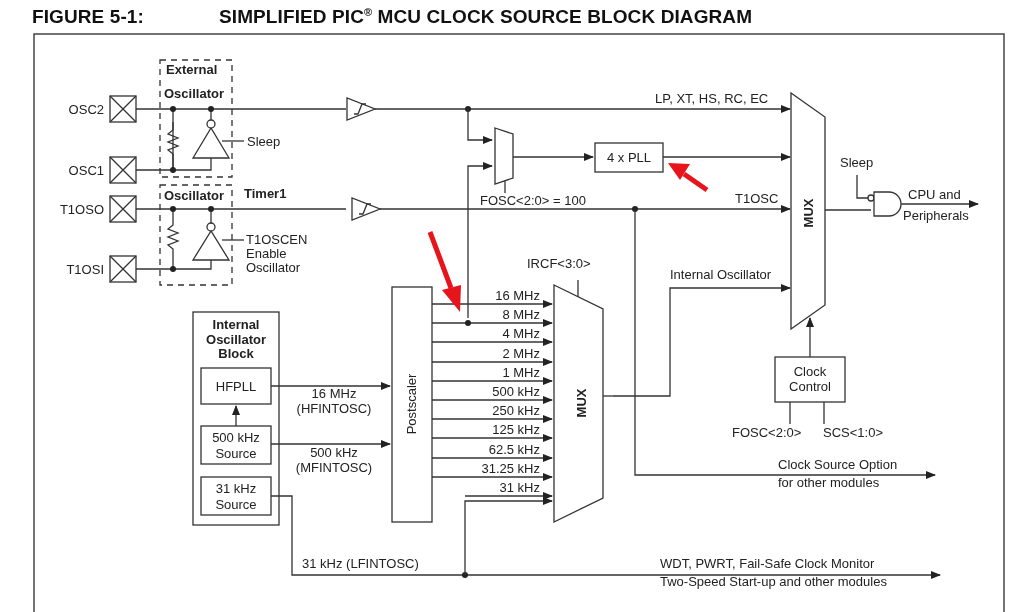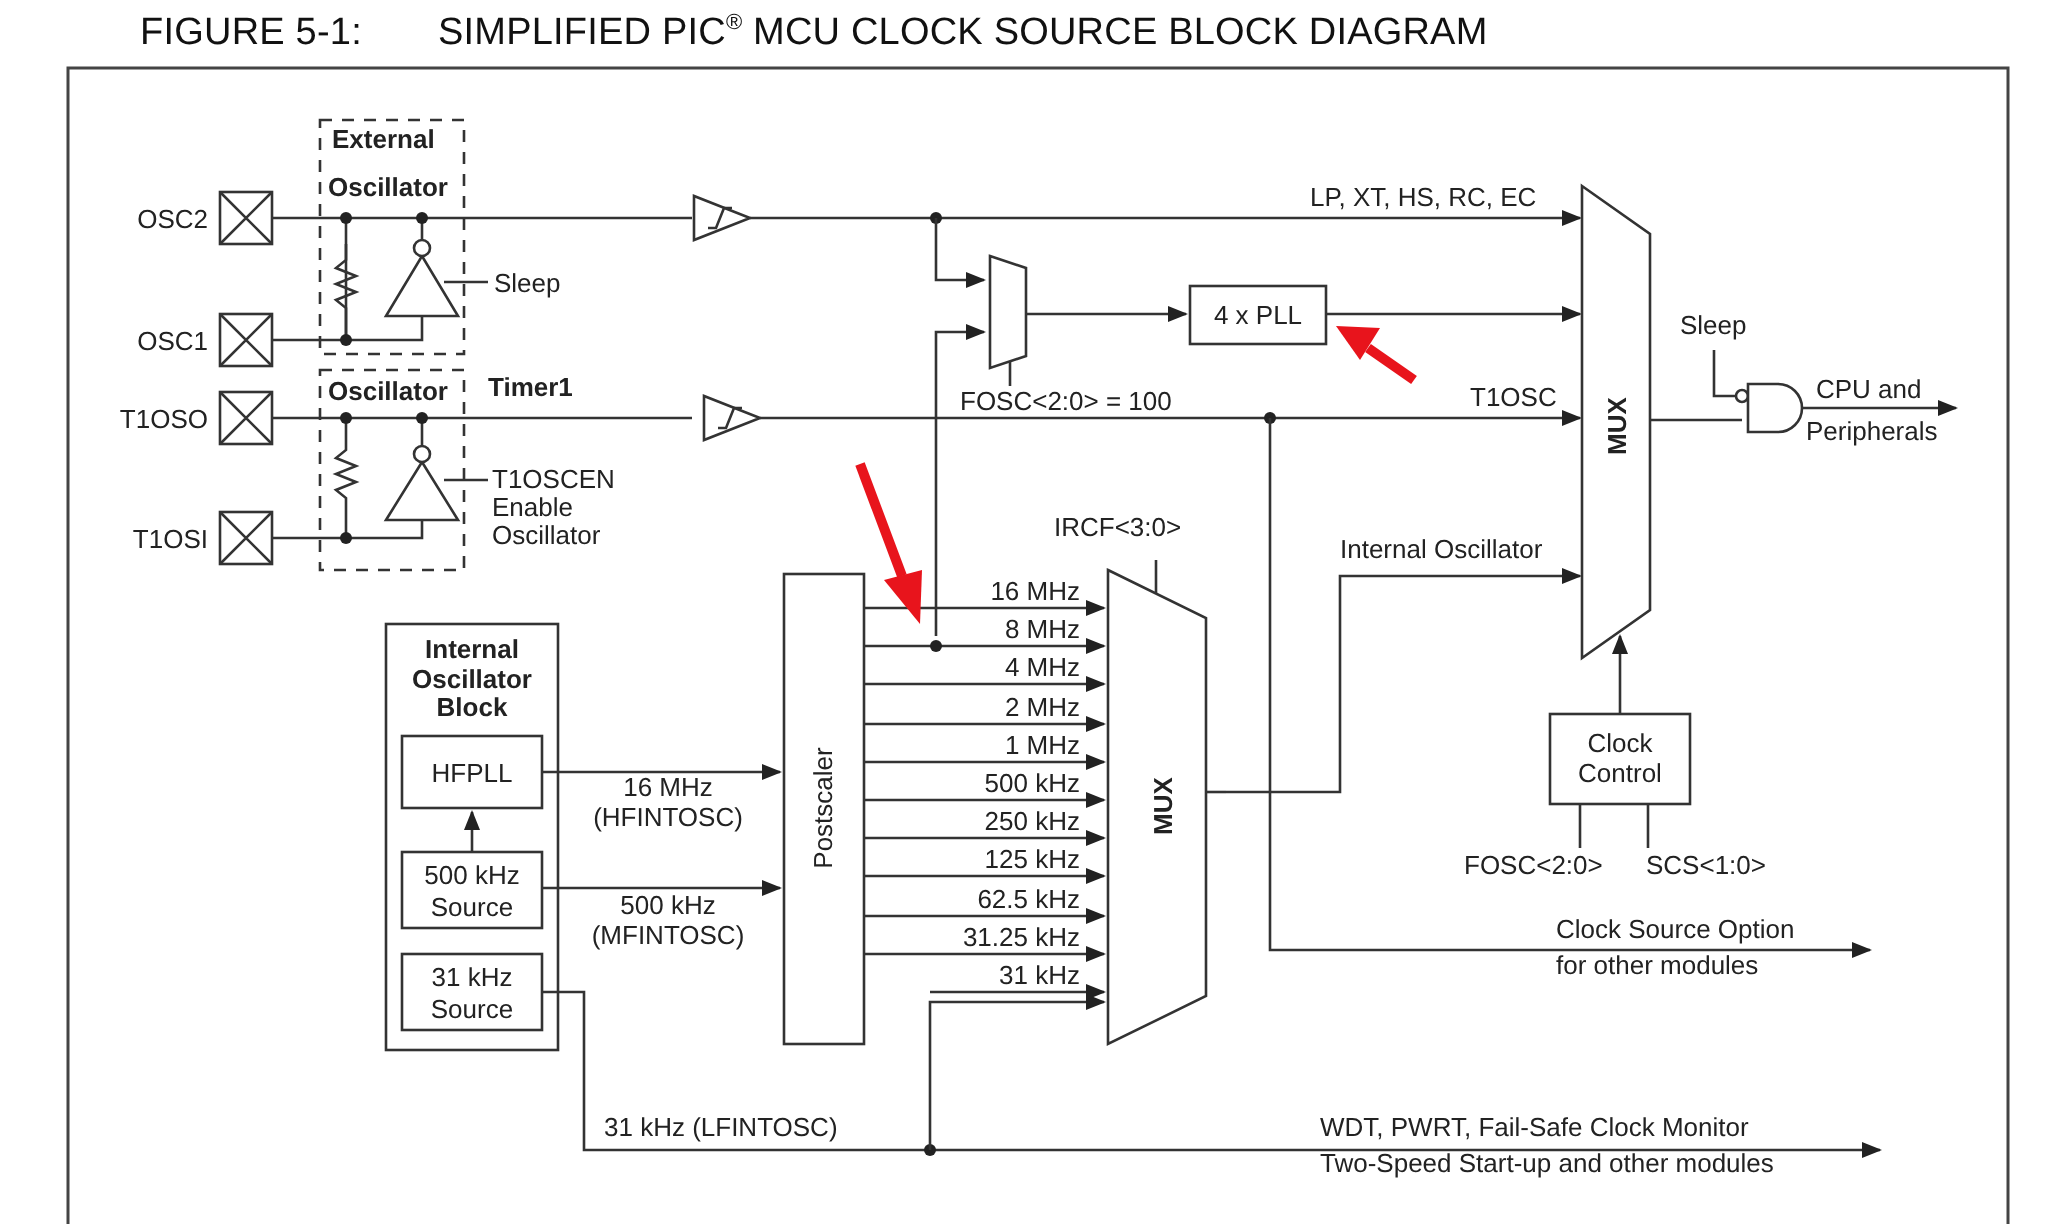--- a/index.html
+++ b/index.html
@@ -1,17 +1,17 @@
 <!DOCTYPE html>
 <html><head>
 <meta charset="utf-8">
 <style>
   html, body { margin: 0; padding: 0; background: #ffffff; }
   body { width: 1024px; height: 612px; overflow: hidden; position: relative; font-family: "Liberation Sans", sans-serif; }
-  #fig-title { position: absolute; left: 32px; top: 6px; font-weight: normal; font-size: 19px; color: #111; letter-spacing: 0.1px; text-align: center; }
+  #fig-title { position: absolute; left: 32px; top: 6px; font-weight: bold; font-size: 19px; color: #111; letter-spacing: 0.1px; }
   #fig-title .num { display: inline-block; width: 187px; }
   #fig-title sup { font-size: 11px; }
   svg { position: absolute; left: 0; top: 0; }
   svg text { font-family: "Liberation Sans", sans-serif; fill: #222; }
   .t13 { font-size: 13px; }
   .tb { font-weight: bold; font-size: 13px; }
   .ln { stroke: #333; stroke-width: 1.3; fill: none; }
   .box { stroke: #333; stroke-width: 1.3; fill: #fff; }
   .dash { stroke: #333; stroke-width: 1.3; fill: none; stroke-dasharray: 6 5; }
 </style>

